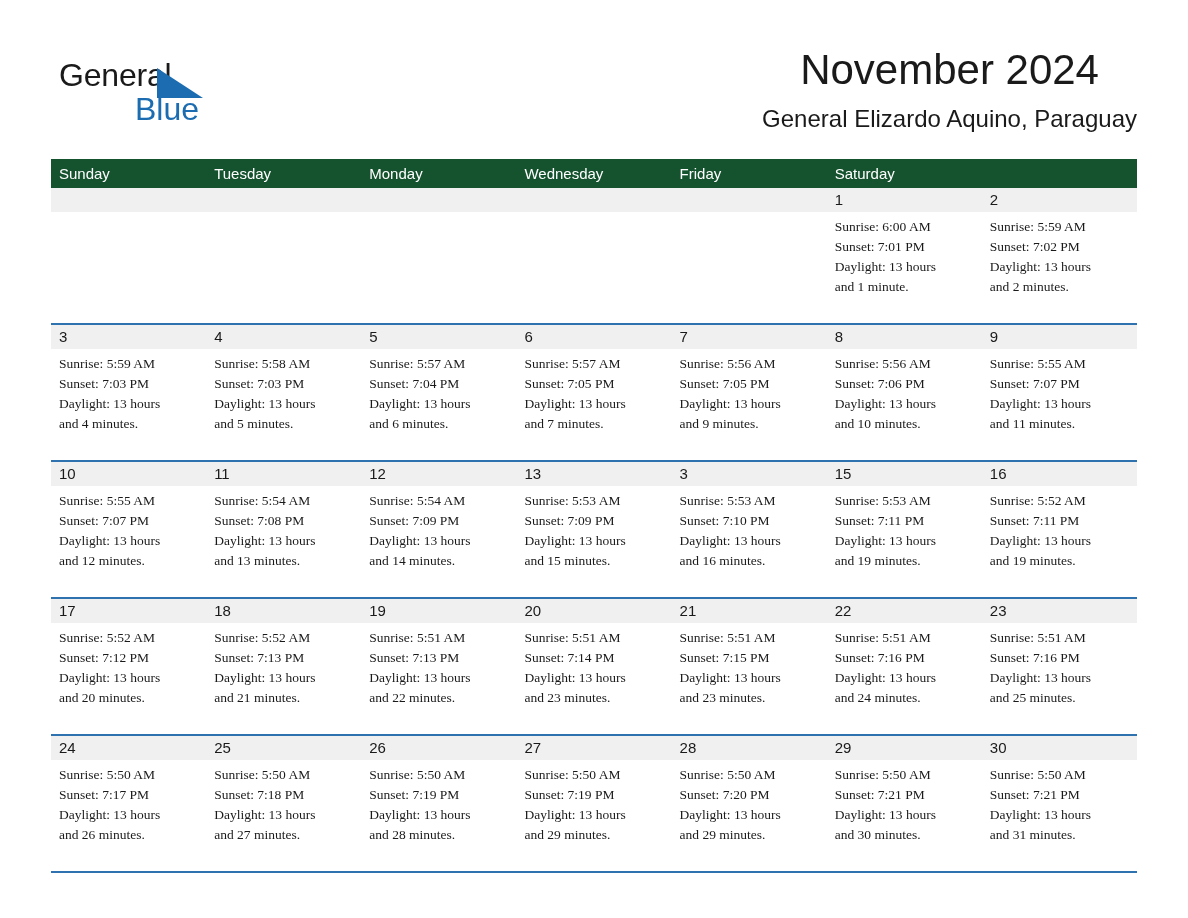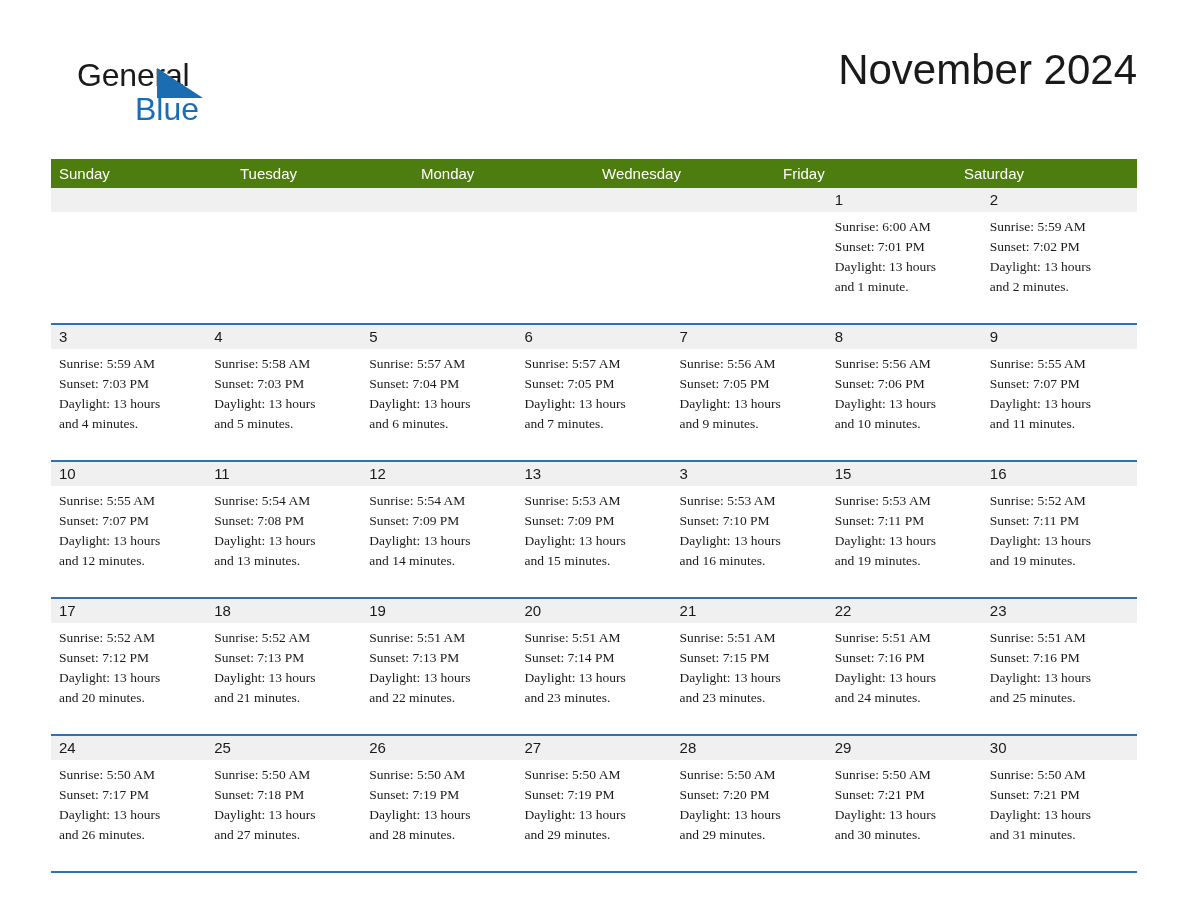--- a/index.html
+++ b/index.html
@@ -31,21 +31,21 @@
   }
   .brand {
     position: absolute;
     left: 8px;
     top: 12px;
     width: 230px;
     height: 80px;
   }
   .brand-line1 {
     position: absolute;
-    left: 18px;
+    left: 0;
     top: 0;
     font-size: 32px;
     letter-spacing: -0.2px;
     color: #1a1a1a;
     font-weight: 400;
     line-height: 38px;
     white-space: nowrap;
   }
   .brand-triangle {
     position: absolute;
@@ -90,22 +90,22 @@
 
   
   .calendar {
     position: absolute;
     left: 51px;
     top: 159px;
     width: 1086px;
   }
   .weekday-row {
     display: grid;
-    grid-template-columns: repeat(6, 1fr);
-    background: #4d7c0f;
+    grid-template-columns: repeat(7, 1fr);
+    background: #14532d;
   }
   .weekday {
     color: #ffffff;
     font-size: 15px;
     line-height: 18px;
     padding: 6px 0 6px 8px;
     box-sizing: border-box;
     height: 29px;
   }
   .week-row {
@@ -159,20 +159,21 @@
   <div class="header">
 
     <div class="brand">
       <div class="brand-line1">General</div>
       <div class="brand-triangle"></div>
       <div class="brand-line2">Blue</div>
     </div>
 
     <div class="title-block">
       <div class="cal-title">November 2024</div>
+      <div class="cal-subtitle">General Elizardo Aquino, Paraguay</div>
     </div>
 
   </div>
 
   <div class="calendar">
     <div class="weekday-row" id="weekday-row">
         <div class="weekday">Sunday</div>
         <div class="weekday">Tuesday</div>
         <div class="weekday">Monday</div>
         <div class="weekday">Wednesday</div>

